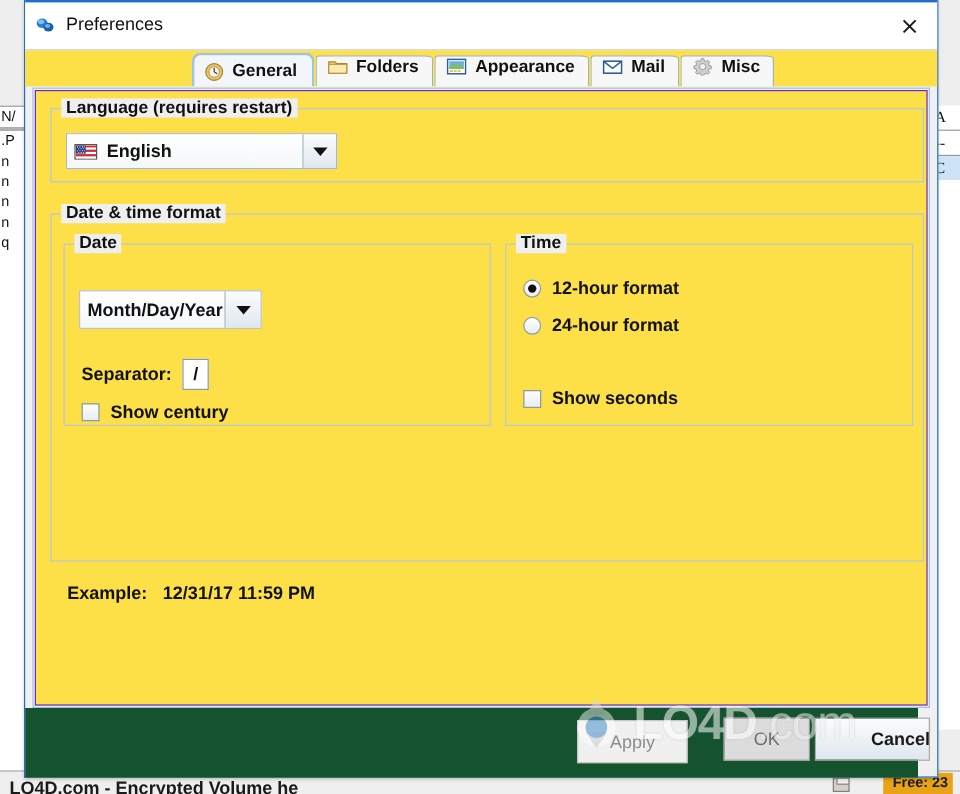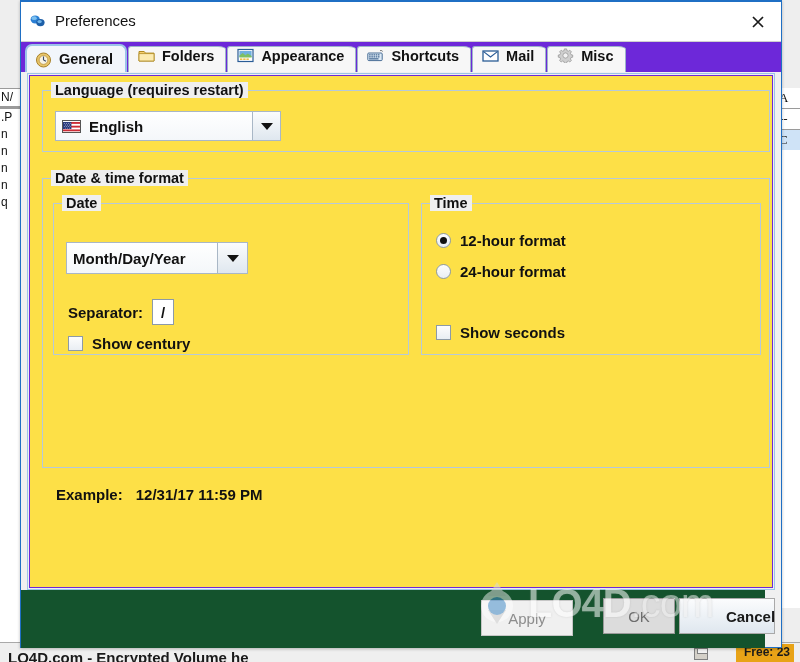--- a/index.html
+++ b/index.html
@@ -153,24 +153,25 @@
     width: 46px; height: 40px;
     display: flex; align-items: center; justify-content: center;
     cursor: pointer;
   }
   .close-btn svg { display:block; }
 
   
   .tabstrip {
     position: relative;
     height: 30px;
-    background: #6d28d9;
+    background: #fde047;
     padding-left: 4px;
     display: flex;
     align-items: flex-end;
+    justify-content: center;
   }
   .tab {
     position: relative;
     height: 26px;
     display: flex;
     align-items: center;
     padding: 0 11px 8px 9px;
     margin-right: 1px;
     font-size: 14.5px;
     font-weight: bold;
@@ -267,21 +268,21 @@
     cursor: pointer;
   }
   .combo-arrow i {
     display: block;
     width: 0; height: 0;
     border-left: 6px solid transparent;
     border-right: 6px solid transparent;
     border-top: 7px solid #111111;
   }
   #combo-language { left: 12px; top: 20px; width: 226px; }
-  #combo-dateformat { left: 12px; top: 38px; width: 182px; height: 32px; }
+  #combo-dateformat { left: 12px; top: 38px; width: 152px; height: 32px; }
   #combo-dateformat .combo-value { font-size: 15px; }
   #combo-dateformat .combo-arrow { width: 30px; }
 
   .flag-icon {
     width: 19px; height: 13px;
     margin-right: 8px;
     flex: 0 0 auto;
     position: relative;
     border: 1px solid #555;
     overflow: hidden;
@@ -521,42 +522,20 @@
             <rect x="2.4" y="3" width="12.2" height="6" fill="#6fb0e0"></rect>
             <path d="M2.4 7.6 l3.4-2.6 2.6 2.2 2.4-1.8 3.8 2.6 v1.6 H2.4 Z" fill="#7cbf62"></path>
             <rect x="3" y="10.4" width="2.4" height="1.6" fill="#e8c14a"></rect>
             <rect x="6.2" y="10.4" width="2.4" height="1.6" fill="#e8c14a"></rect>
             <rect x="9.4" y="10.4" width="2.4" height="1.6" fill="#e8c14a"></rect>
           </svg>
         </span>
         <span>Appearance</span>
       </div>
 
-      <div class="tab">
-        <span class="tab-icon">
-          <svg width="17" height="15" viewBox="0 0 17 15">
-            <path d="M13 2.6 q2.4 -0.6 2.6 1.0" stroke="#7a7a7a" stroke-width="1" fill="none"></path>
-            <rect x="0.8" y="5" width="14.4" height="7.6" rx="1" fill="#dceaf6" stroke="#4a6e96" stroke-width="1"></rect>
-            <g fill="#4a6e96">
-              <rect x="2.1" y="6.2" width="1.6" height="1.3"></rect>
-              <rect x="4.3" y="6.2" width="1.6" height="1.3"></rect>
-              <rect x="6.5" y="6.2" width="1.6" height="1.3"></rect>
-              <rect x="8.7" y="6.2" width="1.6" height="1.3"></rect>
-              <rect x="10.9" y="6.2" width="1.6" height="1.3"></rect>
-              <rect x="2.1" y="8.2" width="1.6" height="1.3"></rect>
-              <rect x="4.3" y="8.2" width="1.6" height="1.3"></rect>
-              <rect x="6.5" y="8.2" width="1.6" height="1.3"></rect>
-              <rect x="8.7" y="8.2" width="1.6" height="1.3"></rect>
-              <rect x="10.9" y="8.2" width="1.6" height="1.3"></rect>
-              <rect x="2.1" y="10.2" width="9.4" height="1.3"></rect>
-            </g>
-          </svg>
-        </span>
-        <span>Shortcuts</span>
-      </div>
 
       <div class="tab">
         <span class="tab-icon">
           <svg width="17" height="15" viewBox="0 0 17 15">
             <rect x="1" y="3" width="15" height="10" fill="#ffffff" stroke="#2a5c96" stroke-width="1.3"></rect>
             <path d="M1.6 3.6 L8.5 9 L15.4 3.6" stroke="#2a5c96" stroke-width="1.2" fill="none"></path>
           </svg>
         </span>
         <span>Mail</span>
       </div>

